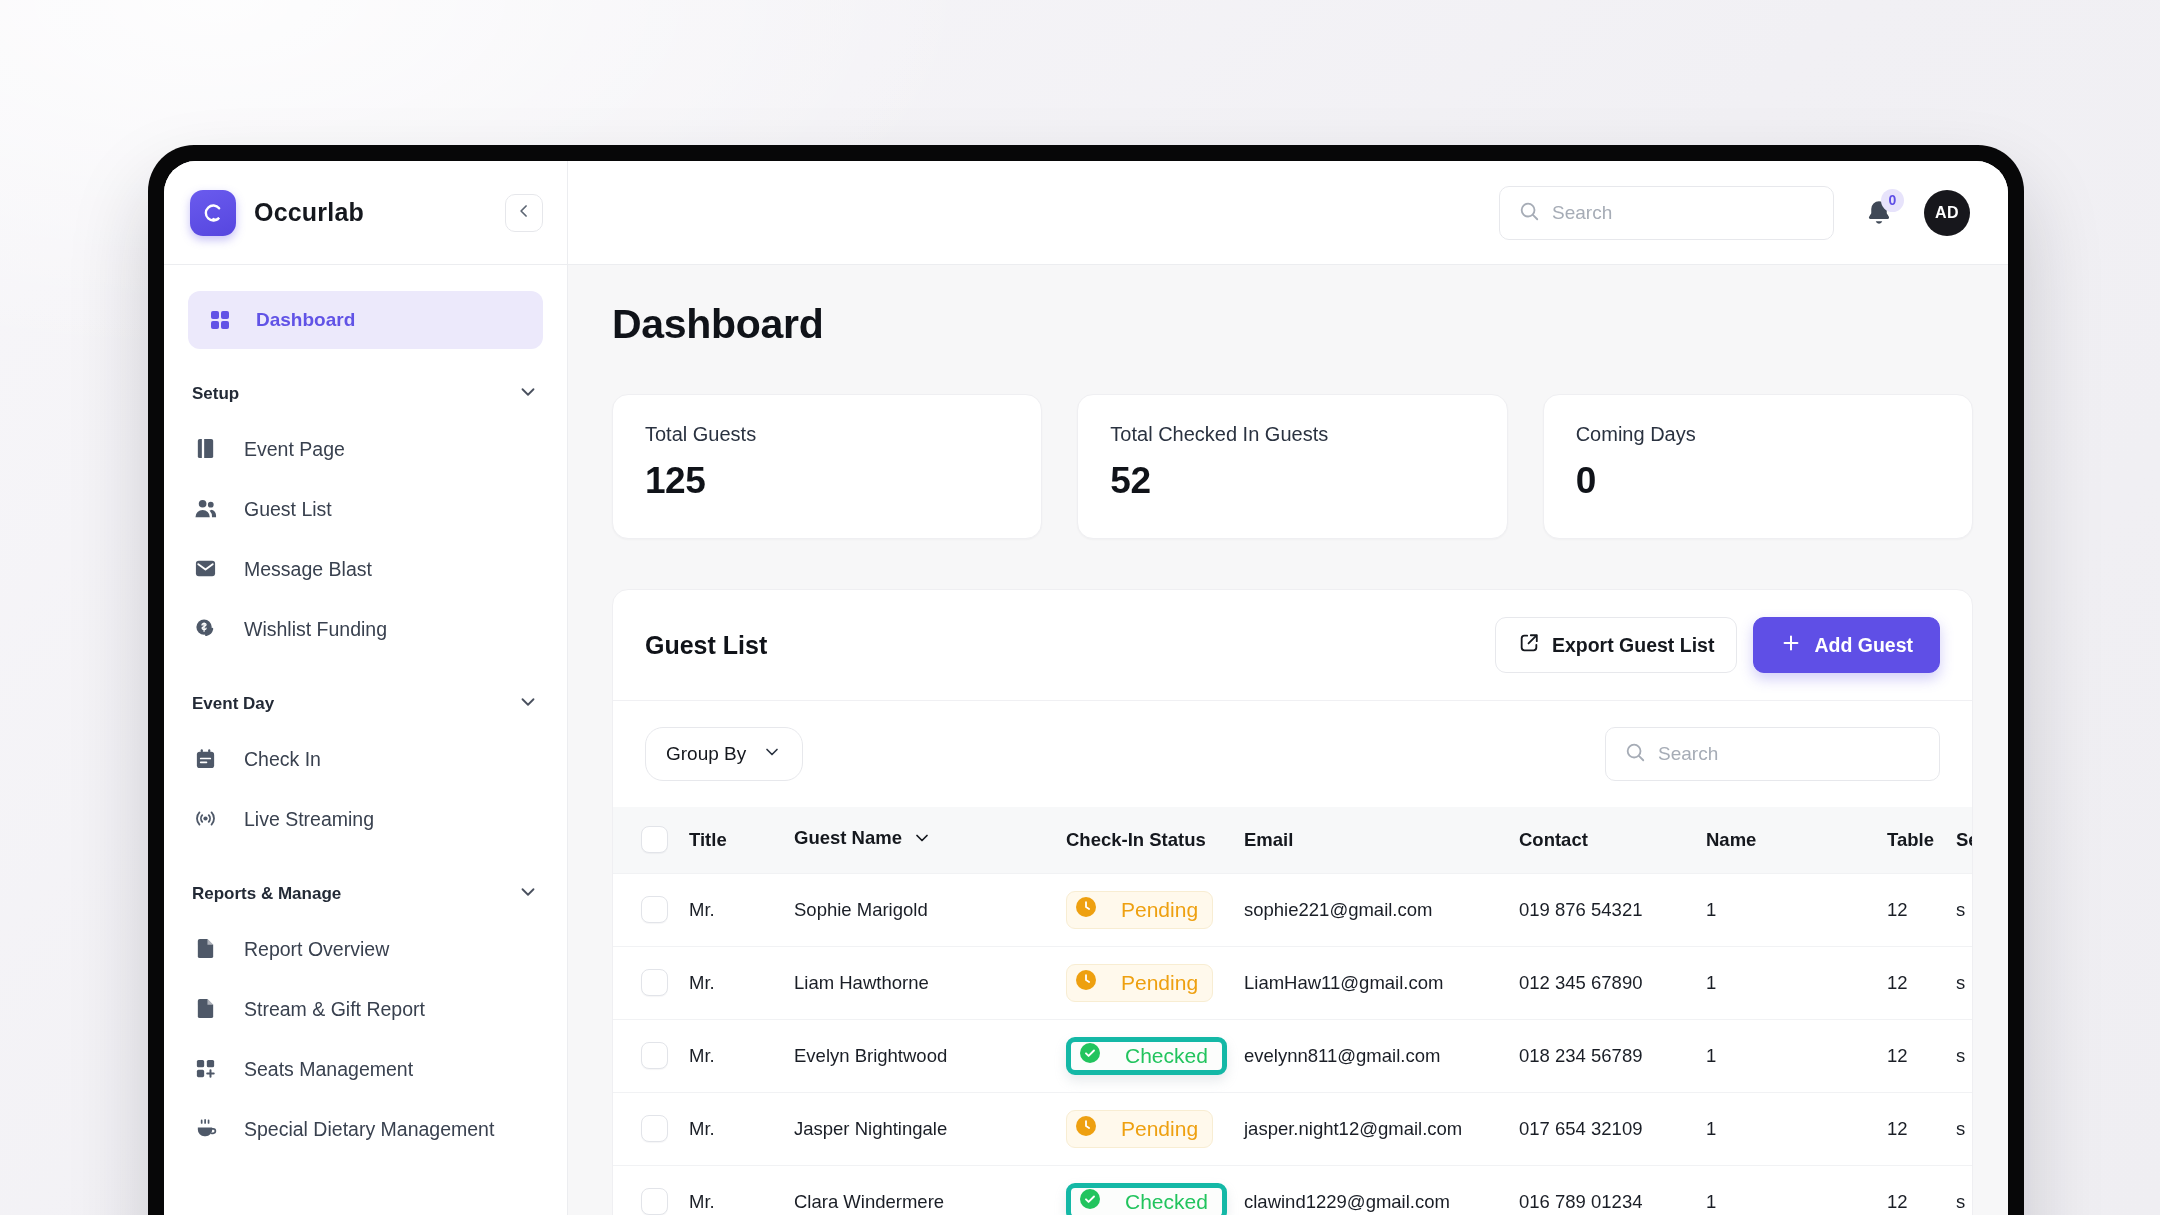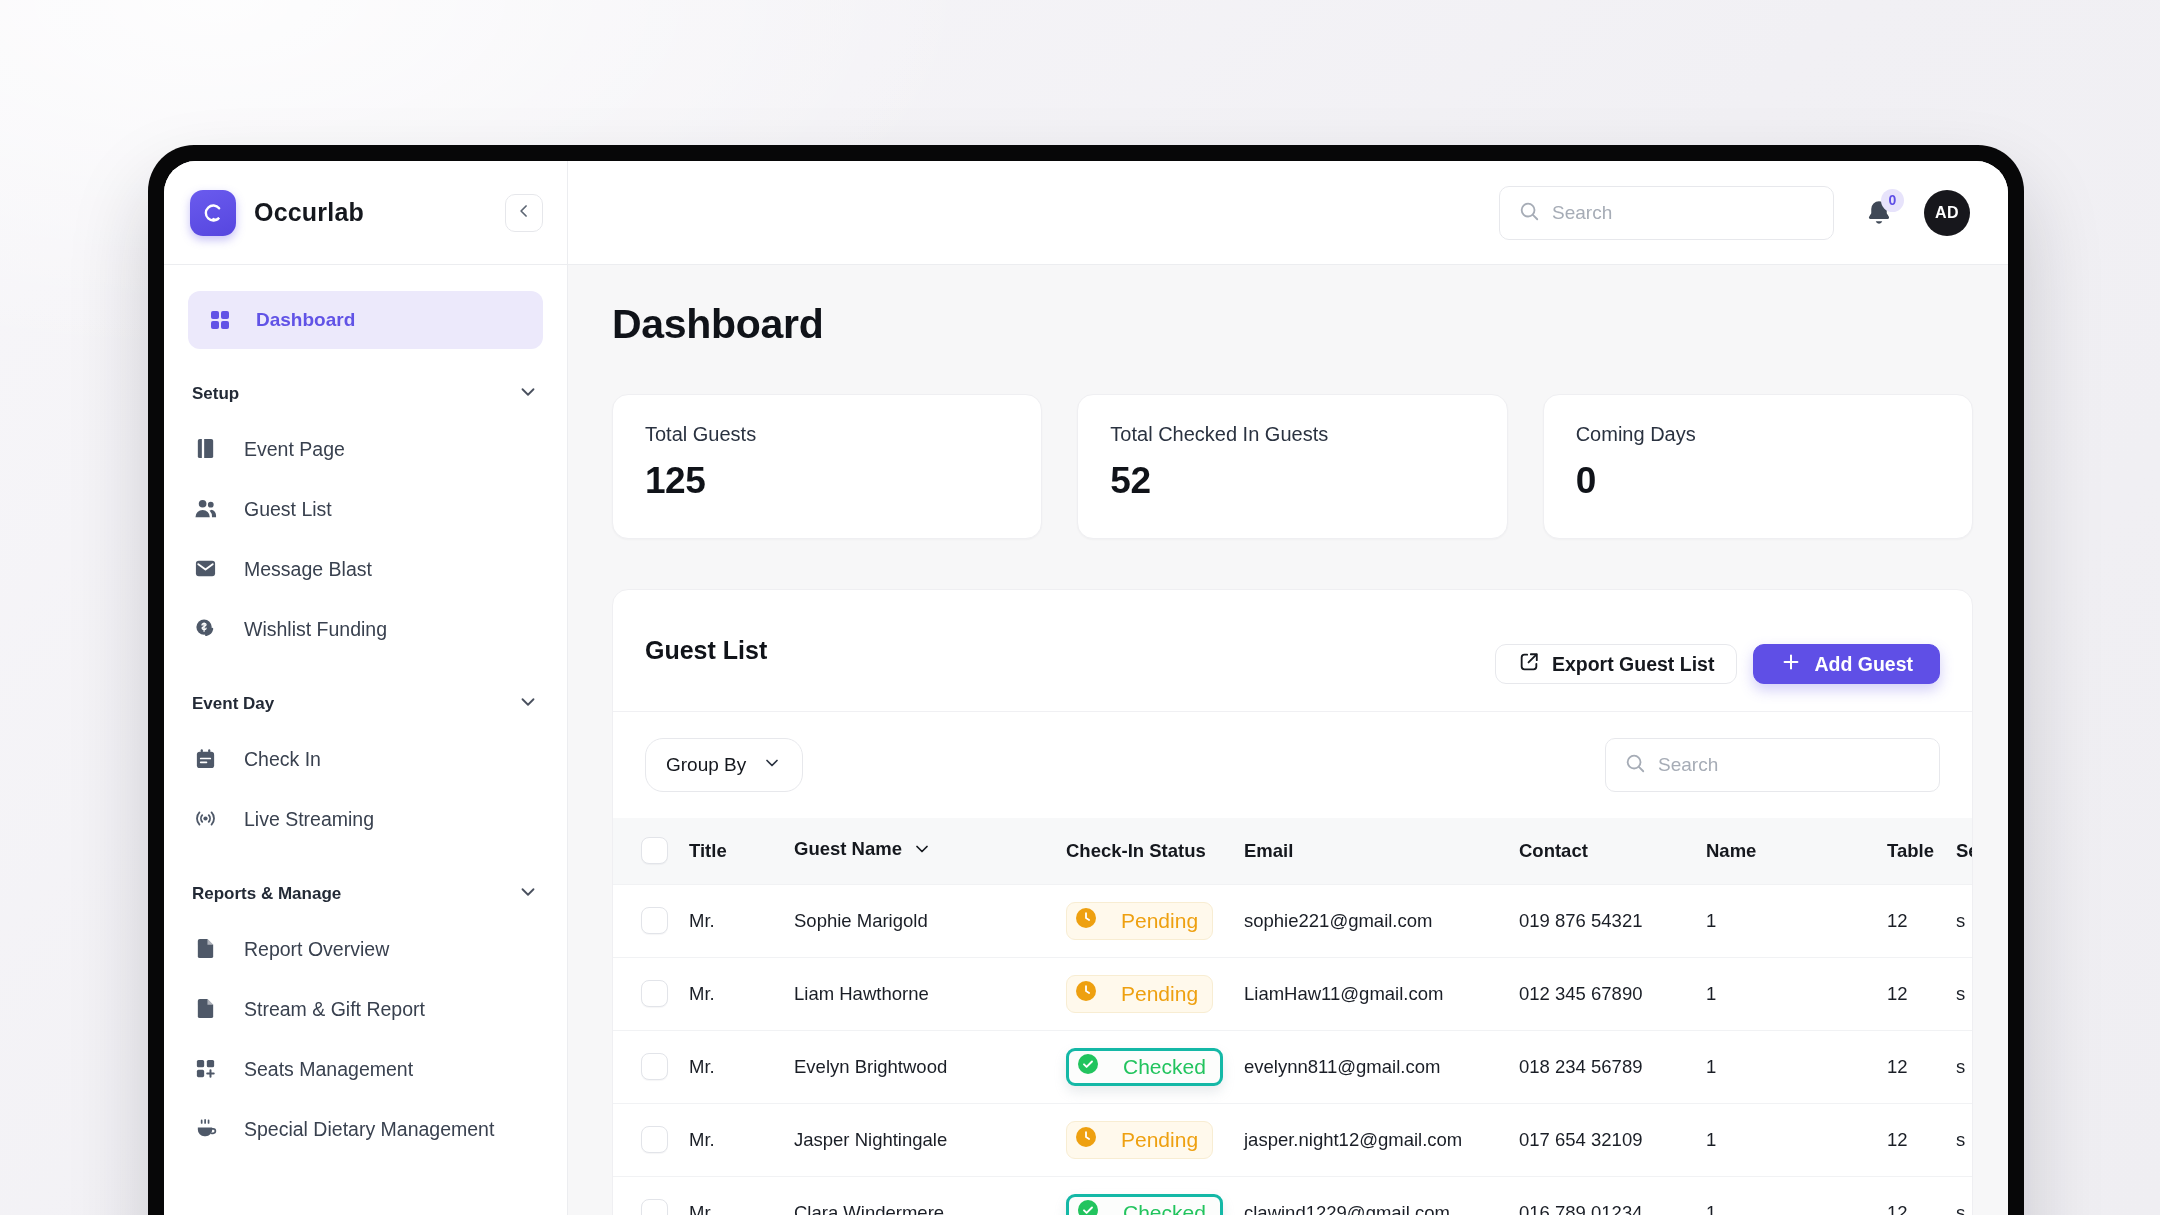--- a/index.html
+++ b/index.html
@@ -61,22 +61,22 @@
   .stat-card { flex:1; height:145px; background:#fff; border:1px solid #EFEFF2; border-radius:16px;
     padding:28px 32px; box-shadow:0 1px 2px rgba(16,24,40,.03); }
   .stat-label { font-size:20px; font-weight:500; color:#2A3240; }
   .stat-value { font-size:37px; font-weight:700; color:#101319; margin-top:14px; letter-spacing:-.5px; }
 
   
   .panel { background:#fff; border:1px solid #EFEFF2; border-radius:16px 16px 0 0; overflow:hidden; }
   .panel-head { display:flex; align-items:center; padding:27px 32px; }
   .panel-title { font-size:25px; font-weight:700; color:#101319; }
   .head-actions { margin-left:auto; display:flex; gap:16px; }
-  .btn { display:inline-flex; align-items:center; gap:12px; height:40px; border-radius:11px;
-    font-size:19.5px; font-weight:600; cursor:pointer; font-family:"Liberation Sans", sans-serif;margin-top:27px; }
+  .btn { display:inline-flex; align-items:center; gap:12px; height:56px; border-radius:11px;
+    font-size:19.5px; font-weight:600; cursor:pointer; font-family:"Liberation Sans", sans-serif; }
   .btn-outline { background:#fff; border:1px solid #E7E8EC; color:#15181E; padding:0 22px; }
   .btn-primary { background:#5F4FE6; border:1px solid #5F4FE6; color:#fff; padding:0 26px;
     box-shadow:0 6px 14px rgba(95,79,230,.28); }
 
   .panel-toolbar { display:flex; align-items:center; justify-content:space-between;
     padding:26px 32px; border-top:1px solid #F0F0F3; }
   .groupby { display:flex; align-items:center; gap:16px; height:54px; padding:0 20px;
     border:1px solid #E7E8EC; border-radius:18px; font-size:19px; color:#15181E; background:#fff; cursor:pointer; }
   .panel-search { width:335px; }
 
@@ -85,21 +85,21 @@
   thead tr { background:#F7F8F9; }
   th { height:66px; text-align:left; font-size:18.5px; font-weight:700; color:#15181E; white-space:nowrap; }
   td { height:73px; font-size:18.5px; color:#1A1E26; border-top:1px solid #F1F2F4; white-space:nowrap; }
   .cb { display:inline-block; width:27px; height:27px; margin-left:28px; border:1.5px solid #E2E4E9;
     border-radius:8px; background:#fff; vertical-align:middle; cursor:pointer; box-shadow:0 1px 1px rgba(16,24,40,.04); }
   .sort-ic { vertical-align:-4px; margin-left:10px; }
 
   .badge { display:inline-flex; align-items:center; gap:25px; height:38px; padding:0 14px 0 9px;
     border-radius:9px; font-size:21px; font-weight:500; }
   .badge-pending { background:#FFF9EC; border:1px solid #F8EDD2; color:#EEA010; }
-  .badge-checked { background:#FCFDFC; border:3px solid #14b8a6; color:#22C45E;
+  .badge-checked { background:#FCFDFC; border:5px solid #14b8a6; color:#22C45E;
     box-shadow:0 6px 12px rgba(150,165,175,.22); }
 </style>
 </head>
 <body>
 
 <div class="stage">
   <div class="device">
     <div class="screen">
 
       <aside class="sidebar">

